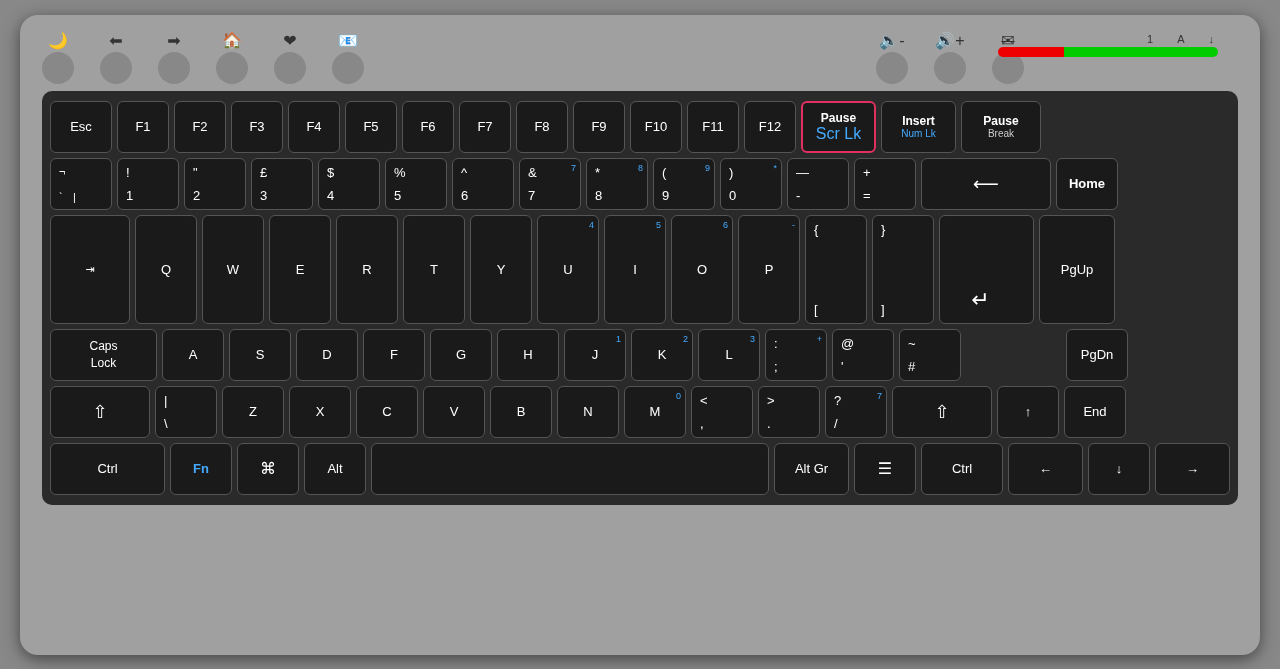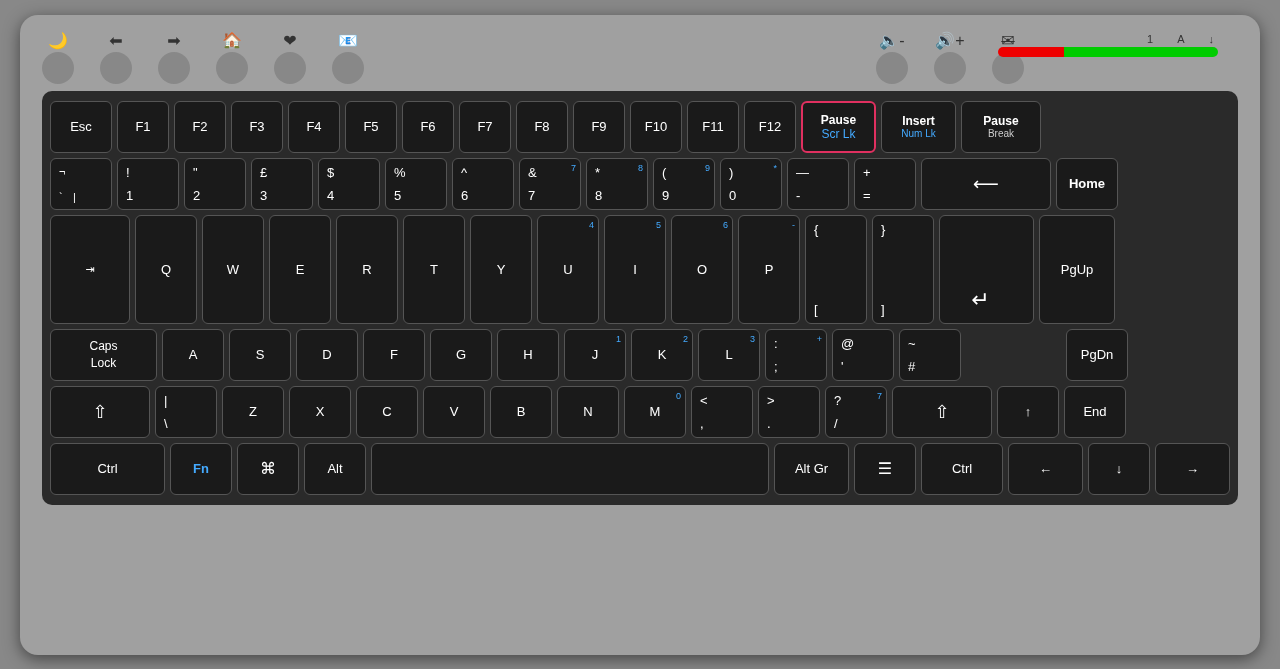--- a/index.html
+++ b/index.html
@@ -280,21 +280,21 @@
           <span class="main-label">F10</span>
         </div>
       <div class="key w-fn">
           <span class="main-label">F11</span>
         </div>
       <div class="key w-fn">
           <span class="main-label">F12</span>
         </div>
       <div class="key w-del highlighted">
         <span style="font-size:12px;font-weight:bold;">Pause</span>
-        <span style="color:#4af;font-size:12px;">Scr Lk</span>
+        <span style="color:#4af;font-size:16px;">Scr Lk</span>
       </div>
       <div class="key w-ins">
         <span style="font-size:12px;font-weight:bold;">Insert</span>
         <span style="color:#4af;font-size:10px;">Num Lk</span>
       </div>
       <div class="key w-pause">
         <span style="font-size:12px;font-weight:bold;">Pause</span>
         <span style="font-size:10px;color:#ccc;">Break</span>
       </div>
     </div>

